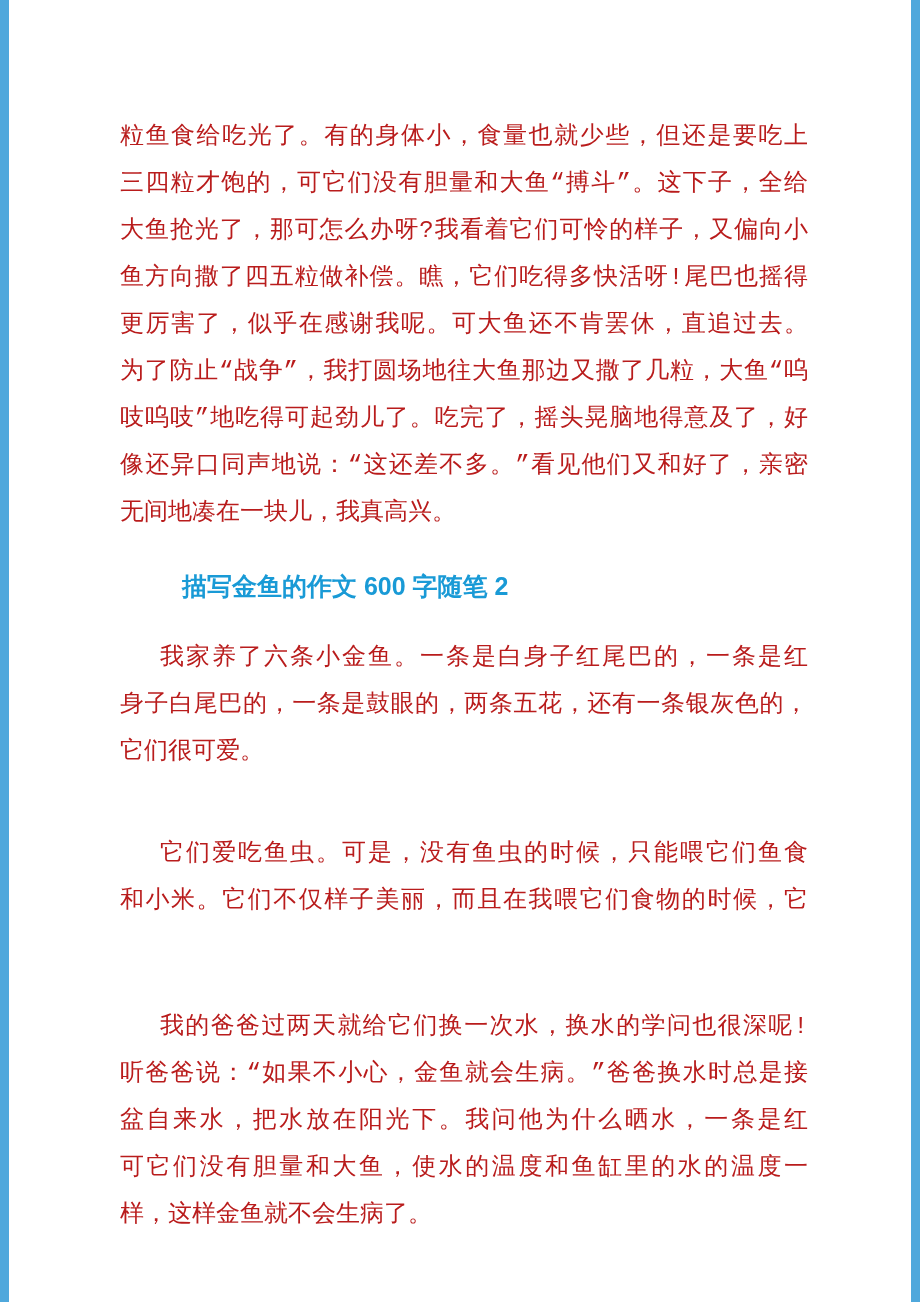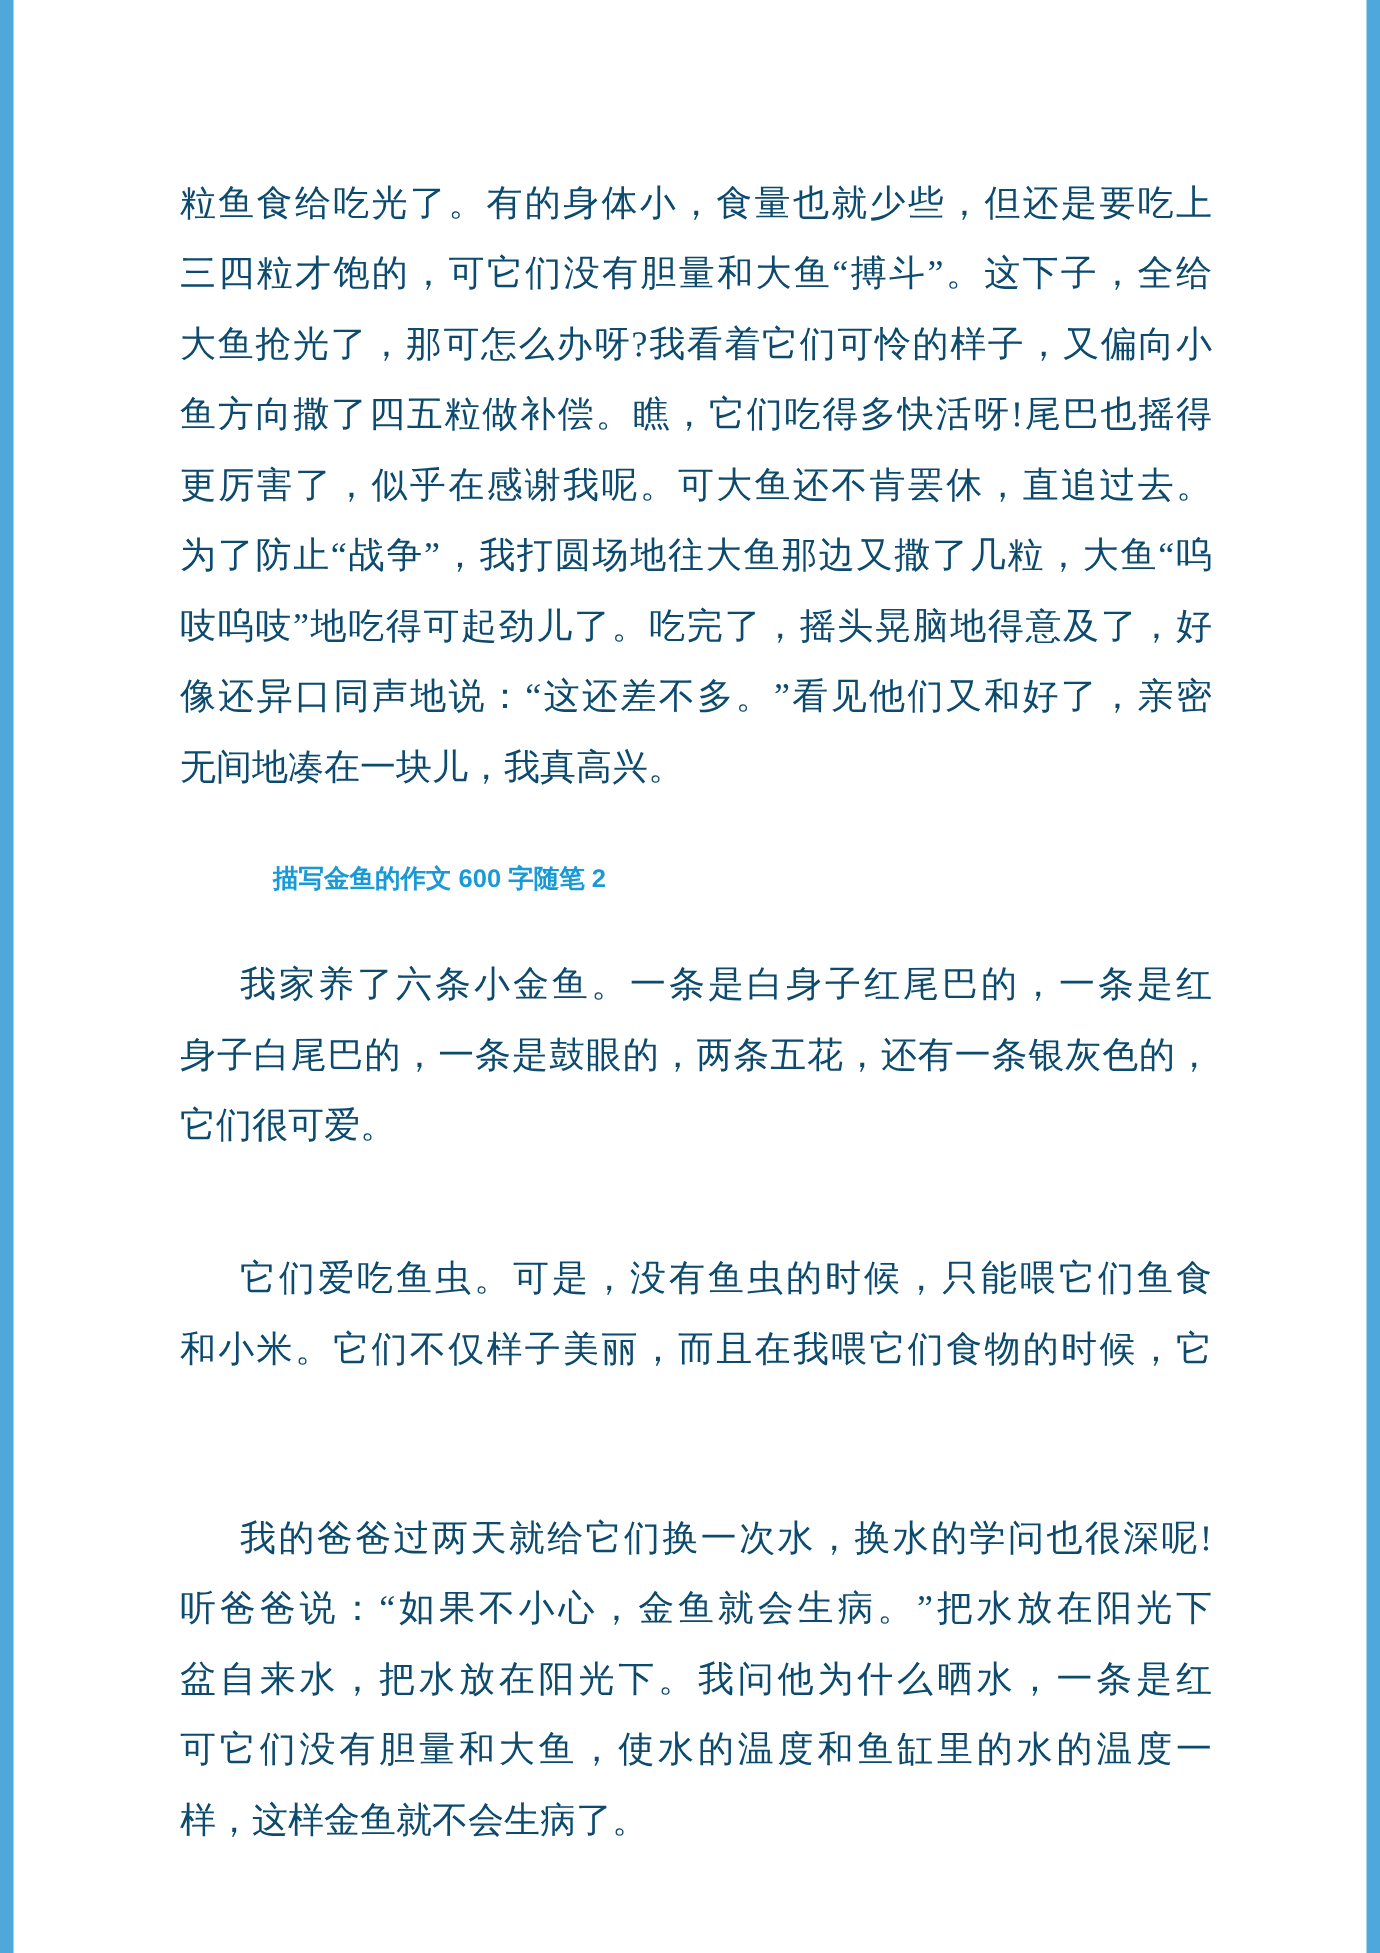--- a/index.html
+++ b/index.html
@@ -30,37 +30,37 @@
   }
   .p1 { top: 113px; }
   .p2 { top: 634px; }
   .p3 { top: 830px; }
   .p4 { top: 1003px; }
 
   .line {
     height: 47px;
     line-height: 47px;
     font-size: 24px;
-    font-family: Liberation Serif, serif;
-    color: #0c4a6e;
+    font-family: Liberation Mono, monospace;
+    color: #b91c1c;
     text-align: justify;
     overflow: hidden;
   }
   
   .line.j { text-align-last: justify; }
   
   .line.ind { text-indent: 40px; }
 
   .heading {
     position: absolute;
     left: 182px;
     top: 571px;
     margin: 0;
     font-family: "Liberation Sans", "DejaVu Sans", sans-serif;
-    font-size: 17px;
+    font-size: 25px;
     font-weight: 700;
     line-height: 30px;
     color: #199ad6;
     white-space: nowrap;
   }
 </style>
 </head>
 <body>
 
 <div class="page">
@@ -88,19 +88,19 @@
     <div class="line">它们很可爱。</div>
   </section>
 
   <section class="para p3">
     <div class="line ind j">它们爱吃鱼虫。可是，没有鱼虫的时候，只能喂它们鱼食</div>
     <div class="line j">和小米。它们不仅样子美丽，而且在我喂它们食物的时候，它</div>
   </section>
 
   <section class="para p4">
     <div class="line ind j">我的爸爸过两天就给它们换一次水，换水的学问也很深呢!</div>
-    <div class="line j">听爸爸说：“如果不小心，金鱼就会生病。”把水放在阳光下</div>
+    <div class="line j">听爸爸说：“如果不小心，金鱼就会生病。”爸爸换水时总是接</div>
     <div class="line j">盆自来水，把水放在阳光下。我问他为什么晒水，一条是红</div>
     <div class="line j">可它们没有胆量和大鱼，使水的温度和鱼缸里的水的温度一</div>
     <div class="line">样，这样金鱼就不会生病了。</div>
   </section>
 
 </div>
 
 </body></html>

